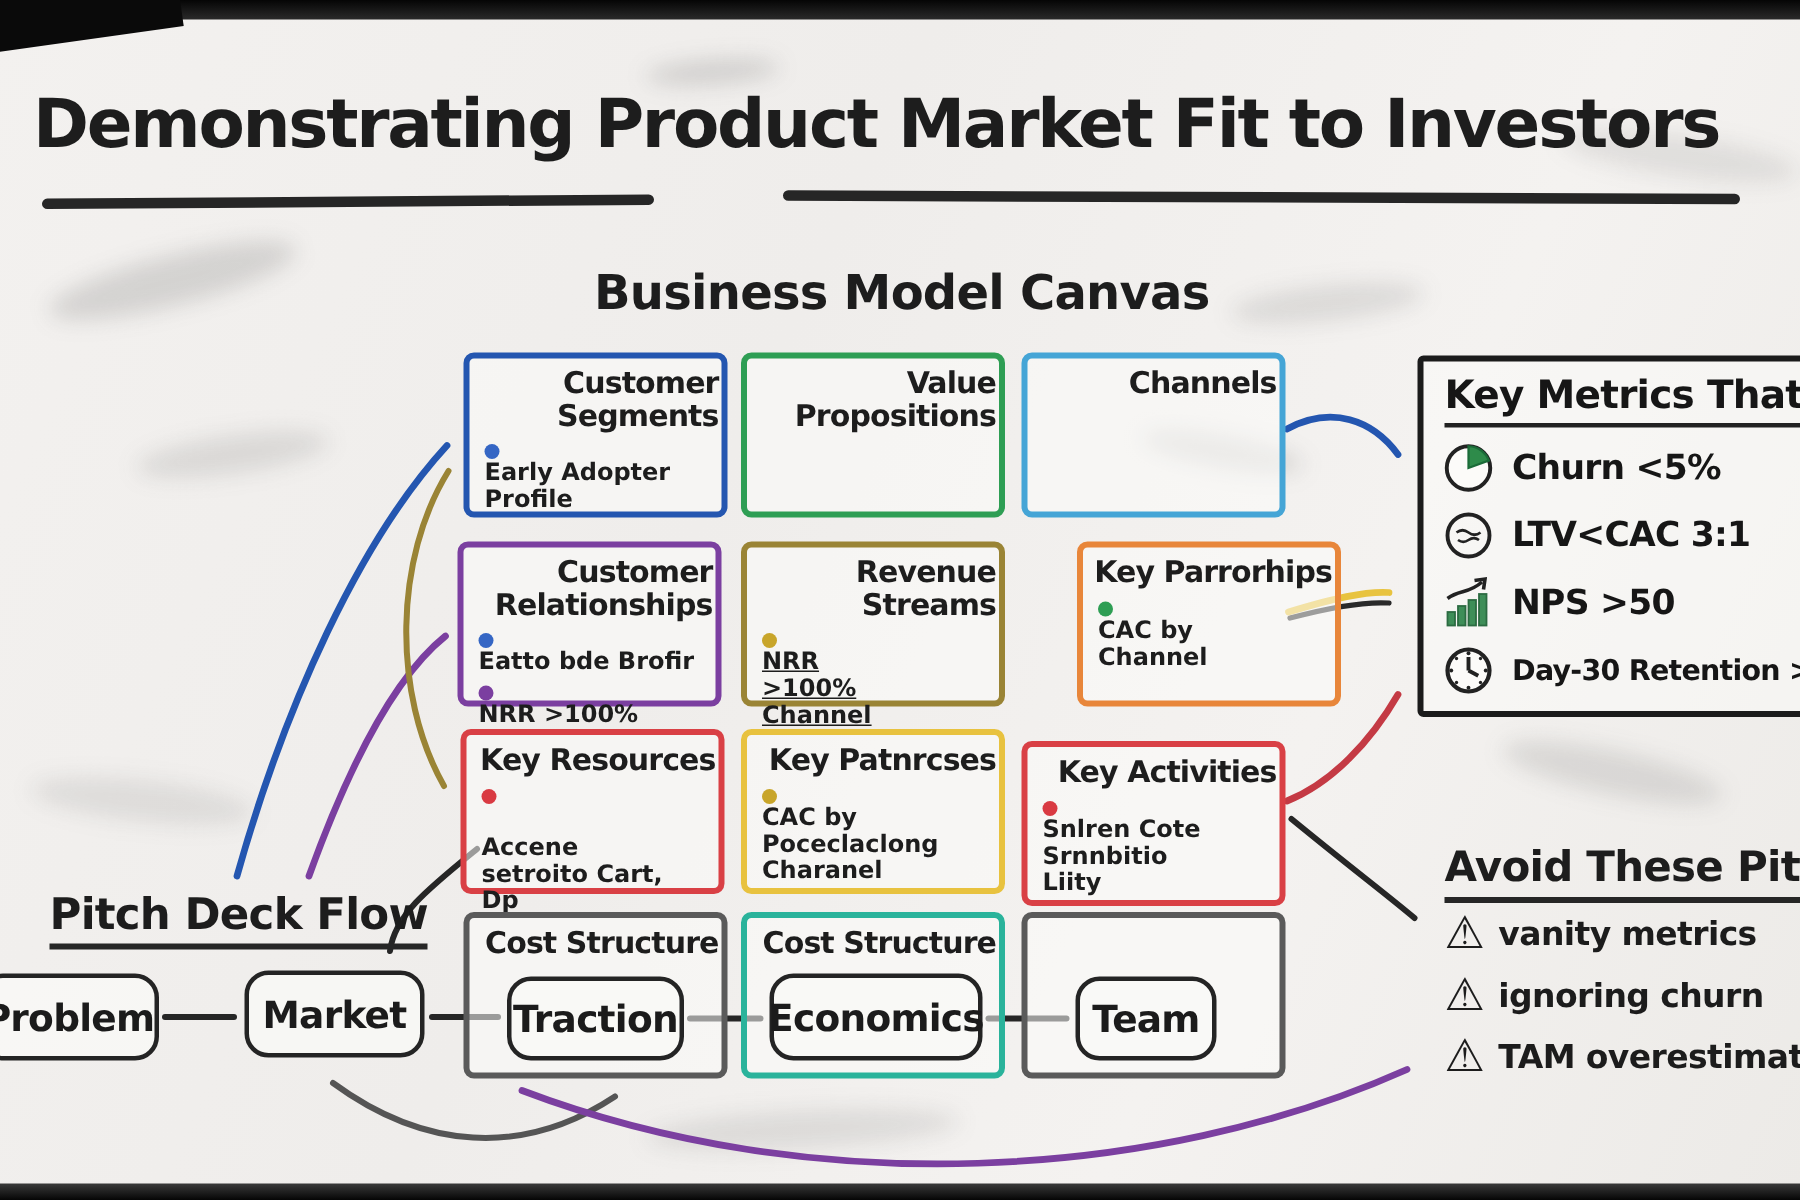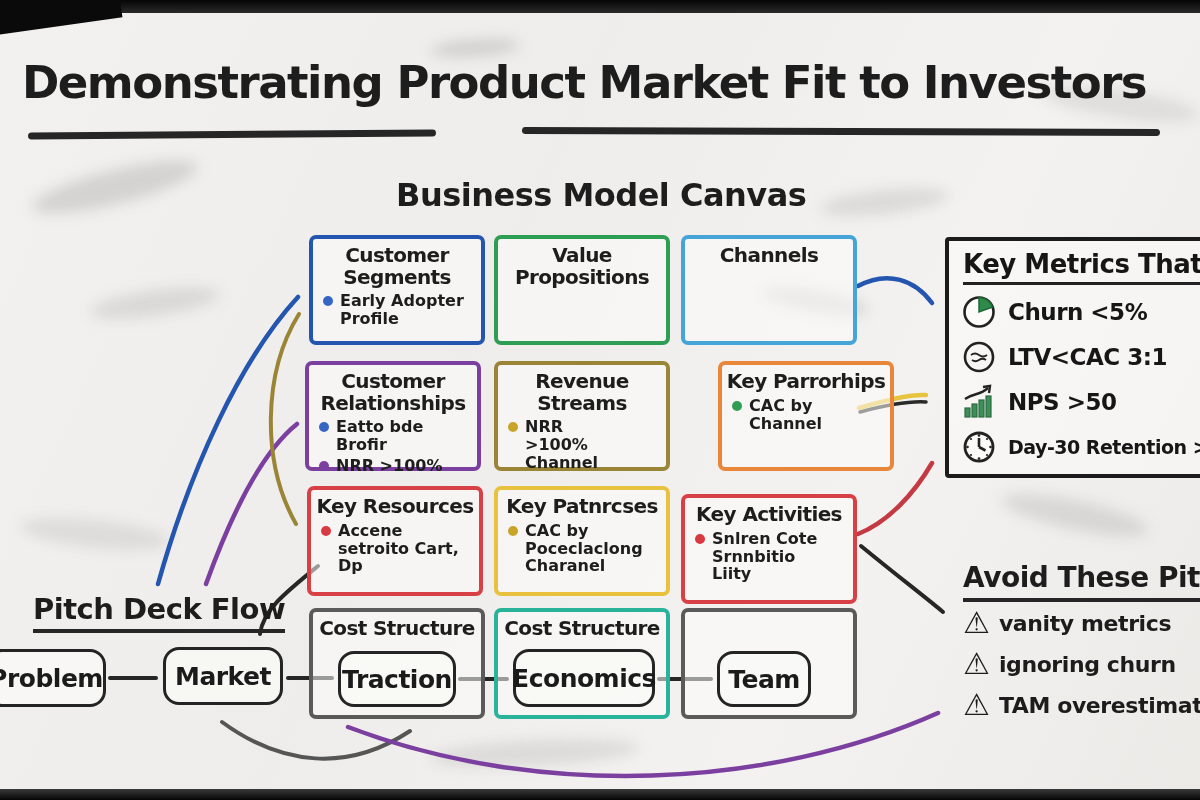--- a/index.html
+++ b/index.html
@@ -15,25 +15,25 @@
 
   .hand{color:#1d1d1d;font-weight:700;}
   .page-title{position:absolute;left:22px;top:56px;width:1200px;font-size:45px;letter-spacing:-1.5px;
               white-space:nowrap;z-index:3;}
   .u-bar{position:absolute;background:#262626;border-radius:4px;z-index:3;}
 
   .canvas-heading{position:absolute;left:396px;top:176px;font-size:32px;letter-spacing:-0.5px;z-index:3;}
 
   .cbox{position:absolute;width:176px;height:110px;border:4px solid #444;border-radius:7px;
         background:rgba(252,251,249,0.55);z-index:6;box-sizing:border-box;}
-  .cbox-title{font-size:20px;font-weight:700;color:#1d1d1d;text-align:center;line-height:1.08;
+  .cbox-title{font-size:20px;font-weight:700;color:#1d1d1d;text-align:right;line-height:1.08;
               letter-spacing:-0.6px;padding:6px 2px 2px 2px;}
   .cbox ul{list-style:none;margin:2px 0 0 0;padding:0 4px 0 10px;}
   .cbox li{display:flex;align-items:flex-start;font-size:16px;font-weight:700;color:#1d1d1d;
-           line-height:1.12;margin-bottom:3px;text-align:left;}
+           line-height:1.12;margin-bottom:3px;text-align:left;flex-direction:column;}
   .dot{flex:0 0 10px;width:10px;height:10px;border-radius:50%;background:#555;margin:4px 7px 0 0;}
 
   .panel{position:absolute;left:945px;top:237px;width:300px;height:241px;border:4px solid #1b1b1b;
          border-radius:4px;background:rgba(252,251,249,0.5);z-index:6;box-sizing:border-box;}
   .panel-title{font-size:26px;font-weight:700;color:#161616;white-space:nowrap;margin:8px 0 4px 14px;
                border-bottom:3px solid #222;width:fit-content;padding-bottom:3px;letter-spacing:-0.5px;}
   .metric-row{display:flex;align-items:center;margin:9px 0 0 12px;white-space:nowrap;}
   .metric-row .micon{flex:0 0 36px;width:36px;height:36px;margin-right:11px;}
   .metric-text{font-size:23px;font-weight:700;color:#161616;letter-spacing:-0.5px;}
   .metric-row.small .metric-text{font-size:19px;}
@@ -144,40 +144,40 @@
           <span class="dot" style="background: rgb(123, 63, 160);"></span>
           <span>NRR &gt;100%</span>
         </li>
     </ul>
   </div>
   <div class="cbox" style="left: 494px; top: 361px; border-color: rgb(154, 132, 53);">
     <div class="cbox-title">Revenue Streams</div>
     <ul>
         <li>
           <span class="dot" style="background: rgb(200, 165, 42);"></span>
-          <span style="max-width:96px;">NRR &gt;100% Channel</span>
+          <span style="max-width:96px;text-decoration:underline;">NRR &gt;100% Channel</span>
         </li>
       </ul>
   </div>
   <div class="cbox" style="left: 718px; top: 361px; border-color: rgb(232, 134, 58);">
     <div class="cbox-title">Key Parrorhips</div>
     <ul>
         <li>
           <span class="dot" style="background: rgb(46, 158, 84);"></span>
           <span style="max-width:70px;">CAC by Channel</span>
         </li>
       </ul>
   </div>
 
   <div class="cbox" style="left: 307px; top: 486px; border-color: rgb(217, 64, 69);">
     <div class="cbox-title">Key Resources</div>
     <ul>
         <li>
           <span class="dot" style="background: rgb(217, 58, 66);"></span>
-          <span style="max-width:130px;">Accene setroito Cart, Dp</span>
+          <span style="max-width:130px;margin-top:20px;">Accene setroito Cart, Dp</span>
         </li>
       </ul>
   </div>
   <div class="cbox" style="left: 494px; top: 486px; border-color: rgb(232, 194, 63);">
     <div class="cbox-title">Key Patnrcses</div>
     <ul>
         <li>
           <span class="dot" style="background: rgb(200, 165, 42);"></span>
           <span style="max-width:110px;">CAC by Poceclaclong Charanel</span>
         </li>

